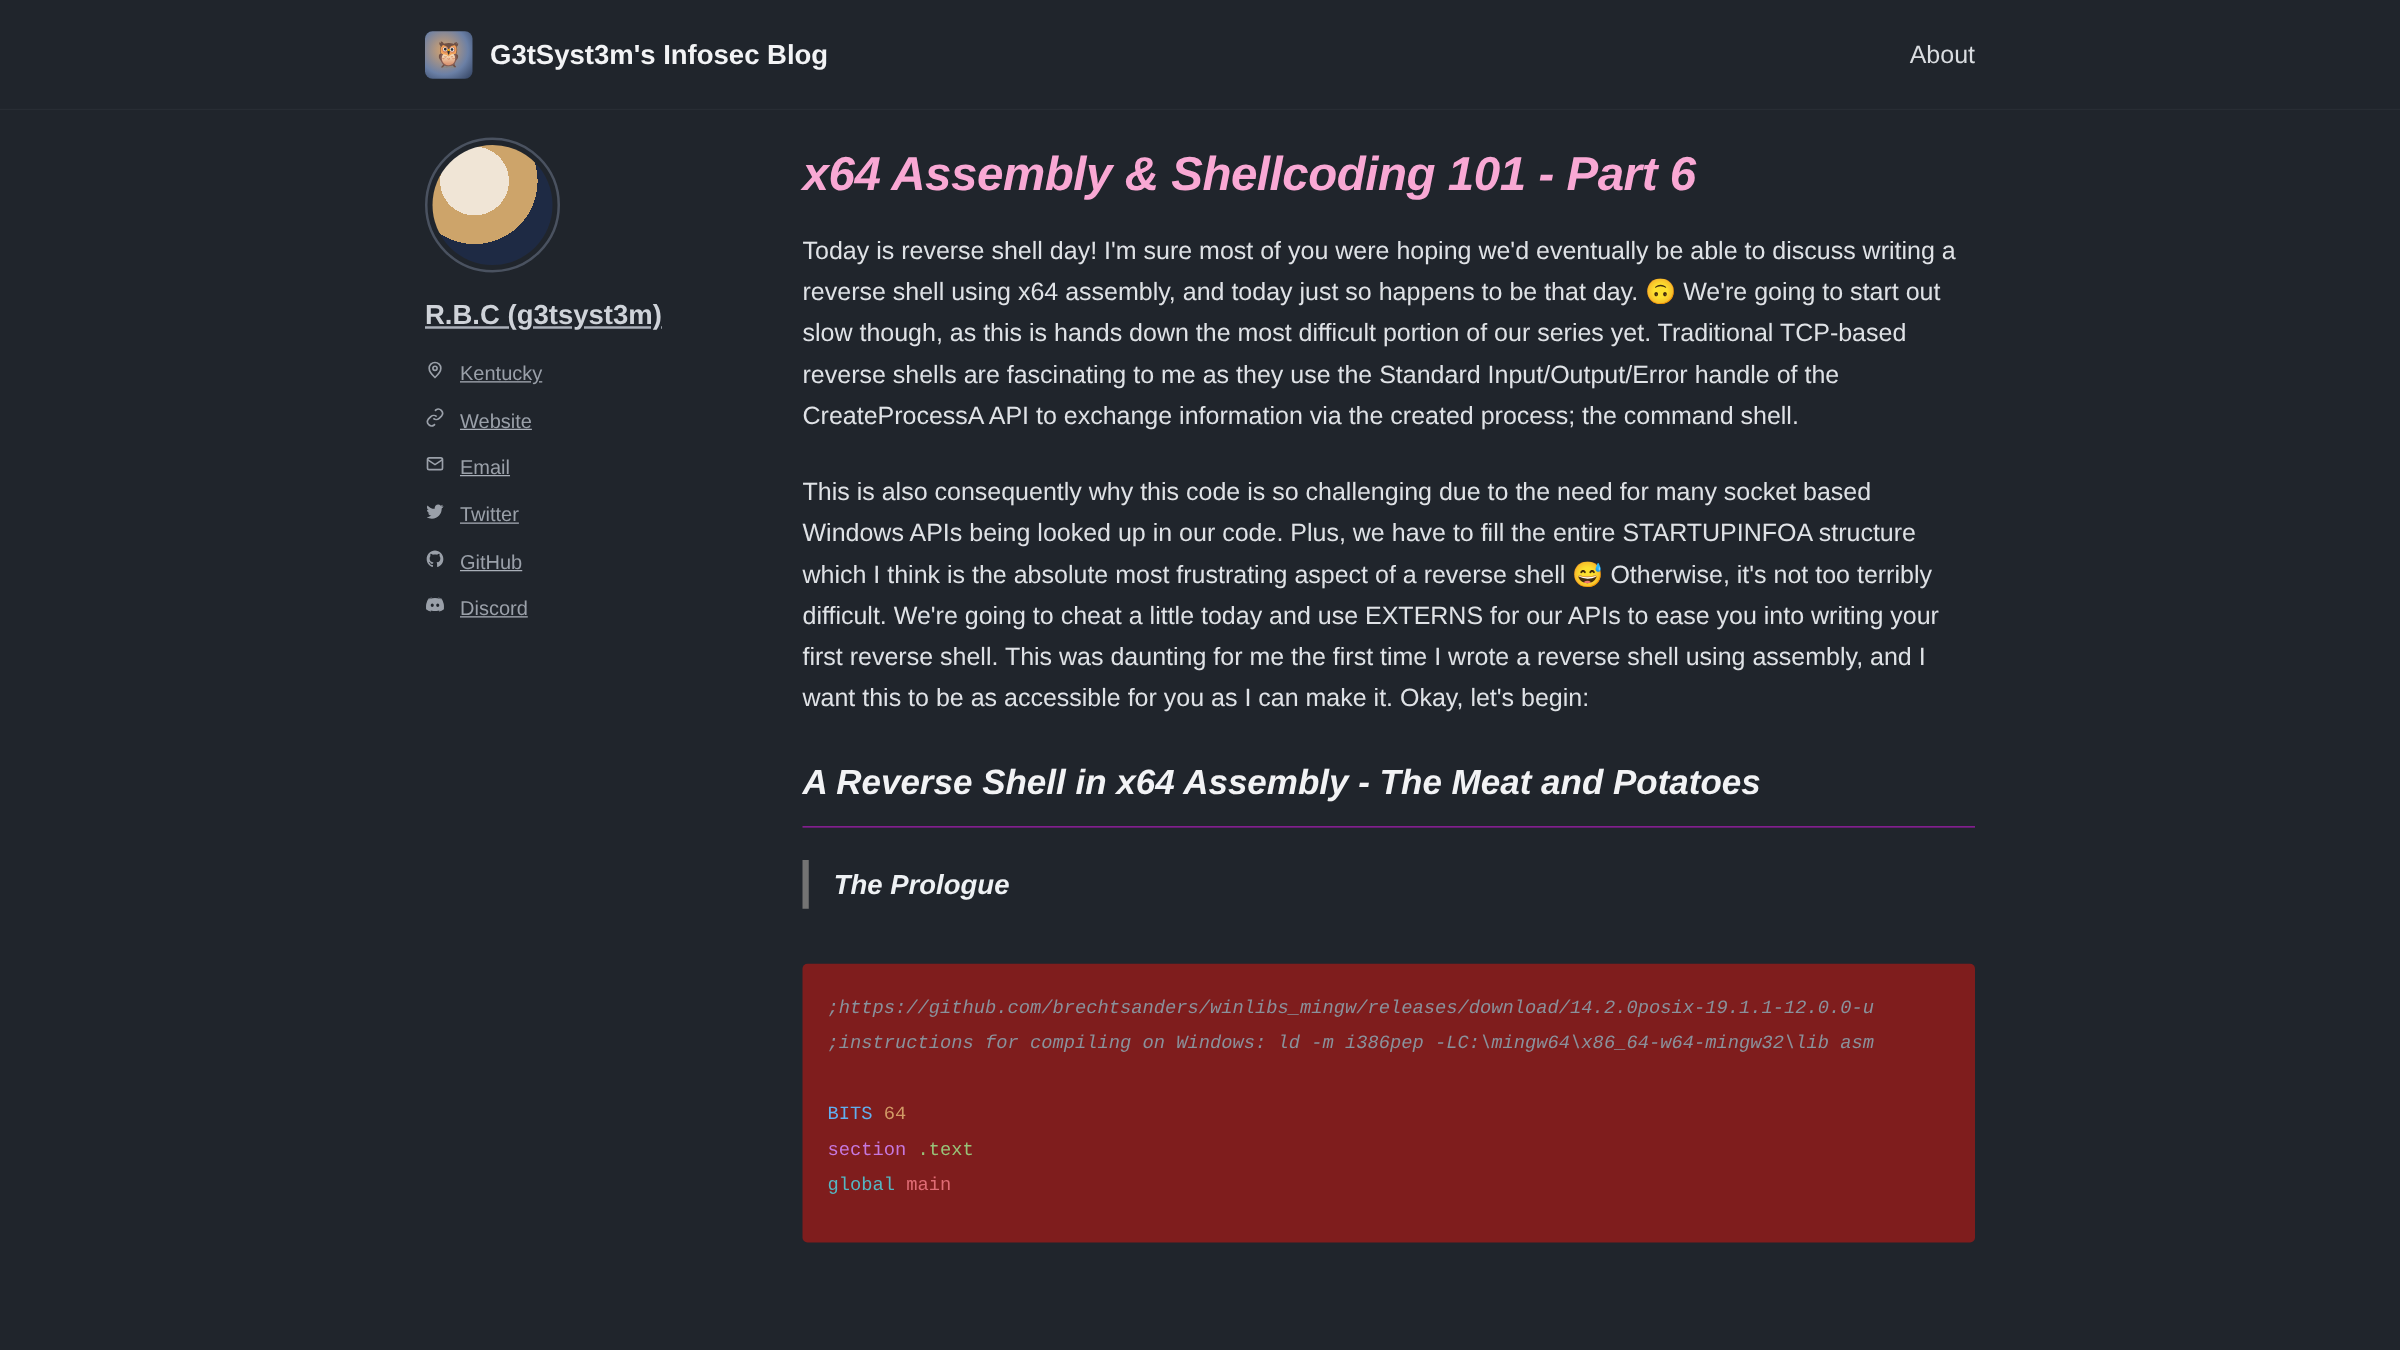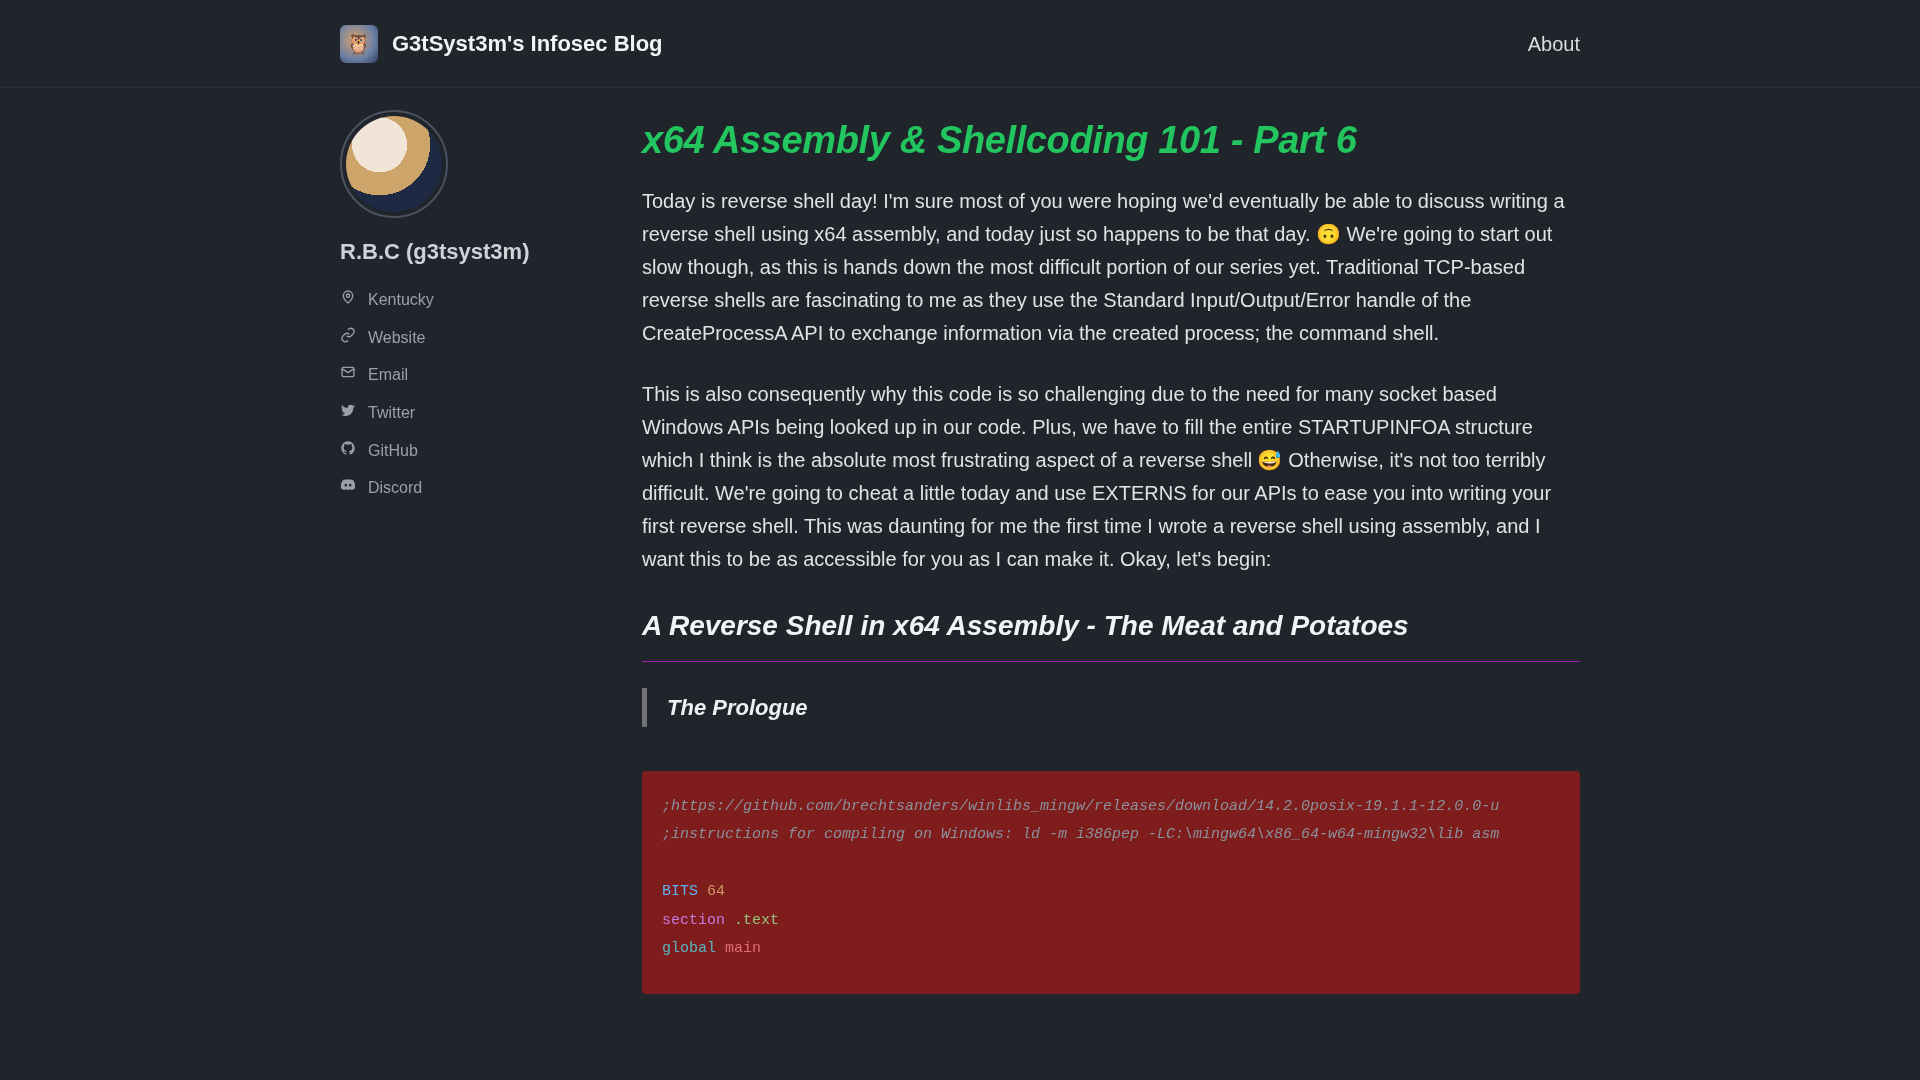--- a/index.html
+++ b/index.html
@@ -49,20 +49,21 @@
   
   .page {
     display: flex;
     padding: 22px 340px 0 340px;
     gap: 42px;
   }
   .sidebar {
     flex: 0 0 260px;
     color: #a9afb8;
     font-size: 16px;
+    text-decoration: underline;
   }
   .avatar-wrap {
     width: 108px; height: 108px;
     border: 2px solid #4a5260;
     border-radius: 50%;
     padding: 4px;
     margin-bottom: 16px;
   }
   .avatar {
     width: 100%; height: 100%;
@@ -92,21 +93,21 @@
   }
   .side-list svg { width: 16px; height: 16px; flex: 0 0 16px; }
   .side-list .icon { color: #9aa0a9; }
 
   
   .article { flex: 1; max-width: 940px; }
   .article h1 {
     font-size: 38px;
     font-weight: 800;
     font-style: italic;
-    color: #22c55e;
+    color: #f9a8d4;
     margin-bottom: 14px;
     letter-spacing: -0.01em;
   }
   .meta {
     display: flex;
     align-items: center;
     gap: 10px;
     color: #9aa0a9;
     font-size: 16px;
     margin-bottom: 26px;

